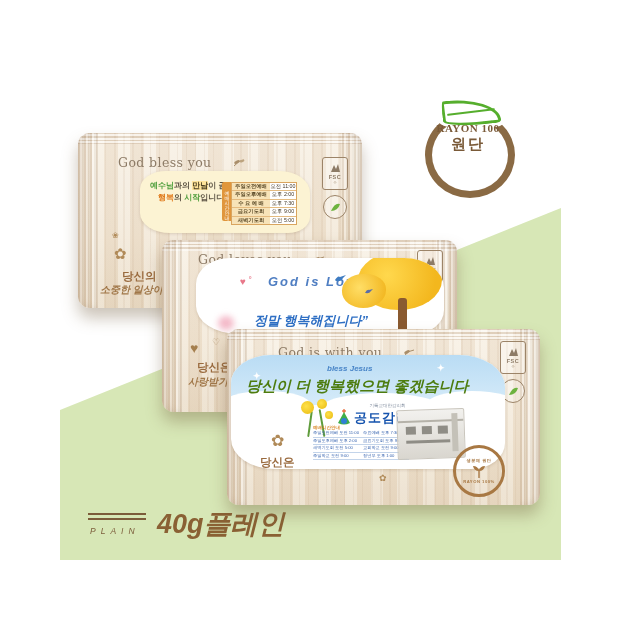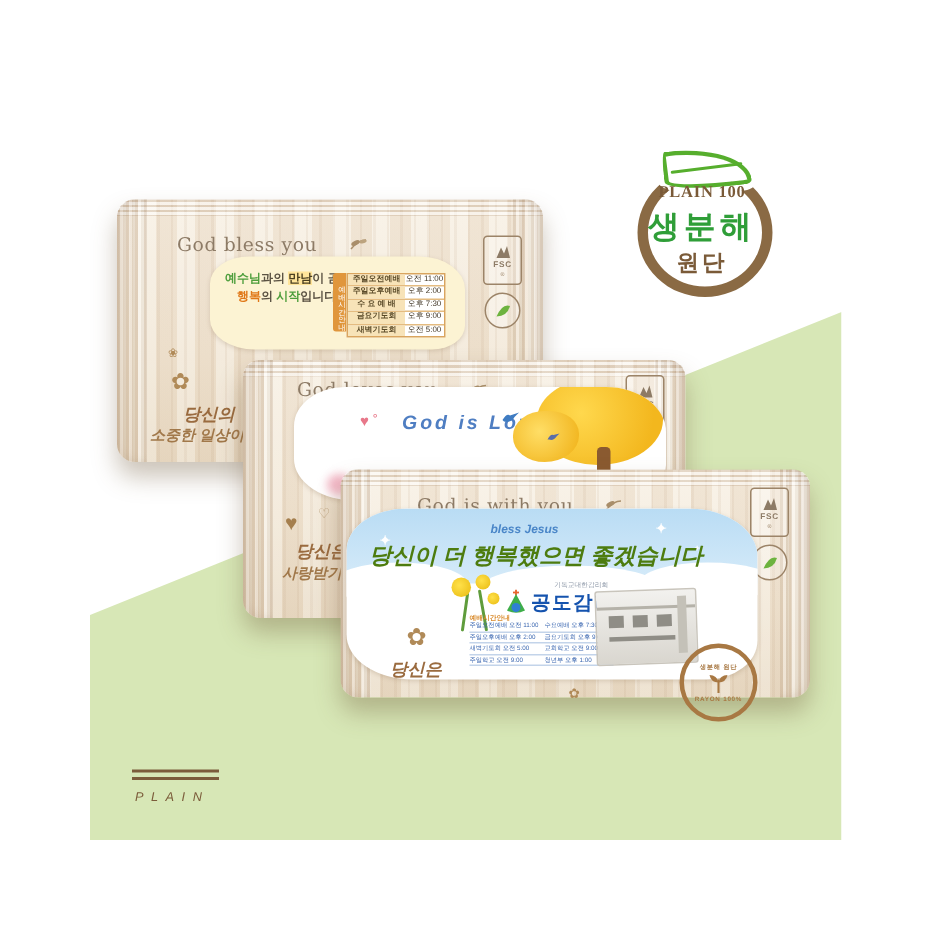--- a/index.html
+++ b/index.html
@@ -34,21 +34,21 @@
   .pleat.left{left:0;border-radius:12px 0 0 12px;box-shadow:inset 4px 0 6px rgba(120,90,60,.15);}
   .pleat.right{right:0;border-radius:0 12px 12px 0;box-shadow:inset -4px 0 6px rgba(120,90,60,.18);}
   .pkg-header{position:absolute;font-family:"DejaVu Serif",serif;font-size:12.5px;color:#8d7b66;
       letter-spacing:.4px;white-space:nowrap;display:flex;align-items:center;gap:20px;}
   .fsc{position:absolute;width:24px;height:31px;border:1px solid #9c8468;border-radius:3px;
       display:flex;flex-direction:column;align-items:center;justify-content:center;gap:1px;background:rgba(255,255,255,.25);}
   .fsc span{font-size:5.5px;color:#8d7b66;font-weight:bold;letter-spacing:.5px;}
   .fsc small{font-size:3.5px;color:#9c8468;}
   .eco{position:absolute;width:22px;height:22px;border:1px solid #9c8468;border-radius:50%;
       display:flex;align-items:center;justify-content:center;background:rgba(255,255,255,.25);}
-  .footer1{position:absolute;font-weight:bold;font-style:italic;font-size:11.5px;color:#9a6b3f;white-space:nowrap;}
+  .footer1{position:absolute;font-weight:bold;font-size:11.5px;color:#9a6b3f;white-space:nowrap;}
   .footer2{position:absolute;font-weight:bold;font-style:italic;font-size:10px;color:#a1784a;white-space:nowrap;}
   .doodle{position:absolute;color:#b08a58;}
 
   
   .sticker{position:absolute;box-shadow:0 1px 3px rgba(140,110,80,.25);}
   .s1{background:#fcf3d3;border-radius:26px 30px 22px 30px/18px 22px 16px 20px;}
   .hands{position:absolute;left:3px;top:26px;width:44px;height:33px;border-radius:8px;
       background:radial-gradient(circle at 55% 45%,#cdb492 0 38%,#b2977a 70%,#96収 100%),#b89b7c;}
   .msg{position:absolute;left:10px;top:9px;font-size:8px;font-weight:bold;color:#5a5142;line-height:12px;white-space:nowrap;}
   .msg .ml2{margin-left:8px;}
@@ -117,22 +117,21 @@
 
 <div class="canvas">
   <div class="green-panel"></div>
 
   <div class="badge">
     <div class="badge-ring"></div>
     <div class="badge-leaf">
         <div class="vein"></div>
       </div>
     <div class="badge-text">
-      <div class="b1">PLAIN 100</div>
-      <div class="b2">생분해</div>
+      <div class="b1">RAYON 100</div>
       <div class="b3">원단</div>
     </div>
   </div>
 
   <div class="package" style="left:78px;top:133px;width:284px;height:175px;z-index:1">
     <div class="crimp"></div>
     <div class="pleat left"></div>
     <div class="pleat right"></div>
     <div class="pkg-header" style="left:40px;top:22px">
       <span>God bless you</span>
@@ -229,21 +228,21 @@
           <path d="M1 5 Q3 1 5 2 L9 1 L7 3 Q5 6 2 5 Z" fill="#5a6ea8"></path>
         </svg>
       <div class="pinkblur"></div>
     </div>
     <div class="doodle" style="left:28px;top:100px;font-size:14px;color:#a57f4e">♥</div>
     <div class="doodle" style="left:50px;top:97px;font-size:9px;color:#b59a74">♡</div>
     <div class="footer1" style="left:35px;top:120px">당신은</div>
     <div class="footer2" style="left:26px;top:135px">사랑받기 위</div>
   </div>
 
-  <div class="package" style="left:227px;top:313px;width:313px;height:152px;z-index:3">
+  <div class="package" style="left:227px;top:329px;width:313px;height:176px;z-index:3">
     <div class="crimp"></div>
     <div class="pleat left"></div>
     <div class="pleat right"></div>
     <div class="pkg-header" style="left:51px;top:16px">
       <span>God is with you</span>
       <svg class="sprig" width="14" height="10">
           <path d="M2 8 Q7 2 12 2" stroke="#a98e6a" fill="none"></path>
           <ellipse cx="5" cy="4" rx="3" ry="1.5" fill="#a98e6a" transform="rotate(-25 5 4)"></ellipse>
         </svg>
     </div>
@@ -330,13 +329,14 @@
     <div class="doodle" style="left:44px;top:102px;font-size:16px">✿</div>
     <div class="footer1" style="left:33px;top:126px">당신은</div>
     <div class="doodle" style="left:152px;top:144px;font-size:9px">✿</div>
   </div>
 
   <div class="plain-lines">
       <div></div>
       <div></div>
     </div>
   <div class="plain-word">PLAIN</div>
+  <div class="weight">40g플레인</div>
 </div>
 
 </body></html>

